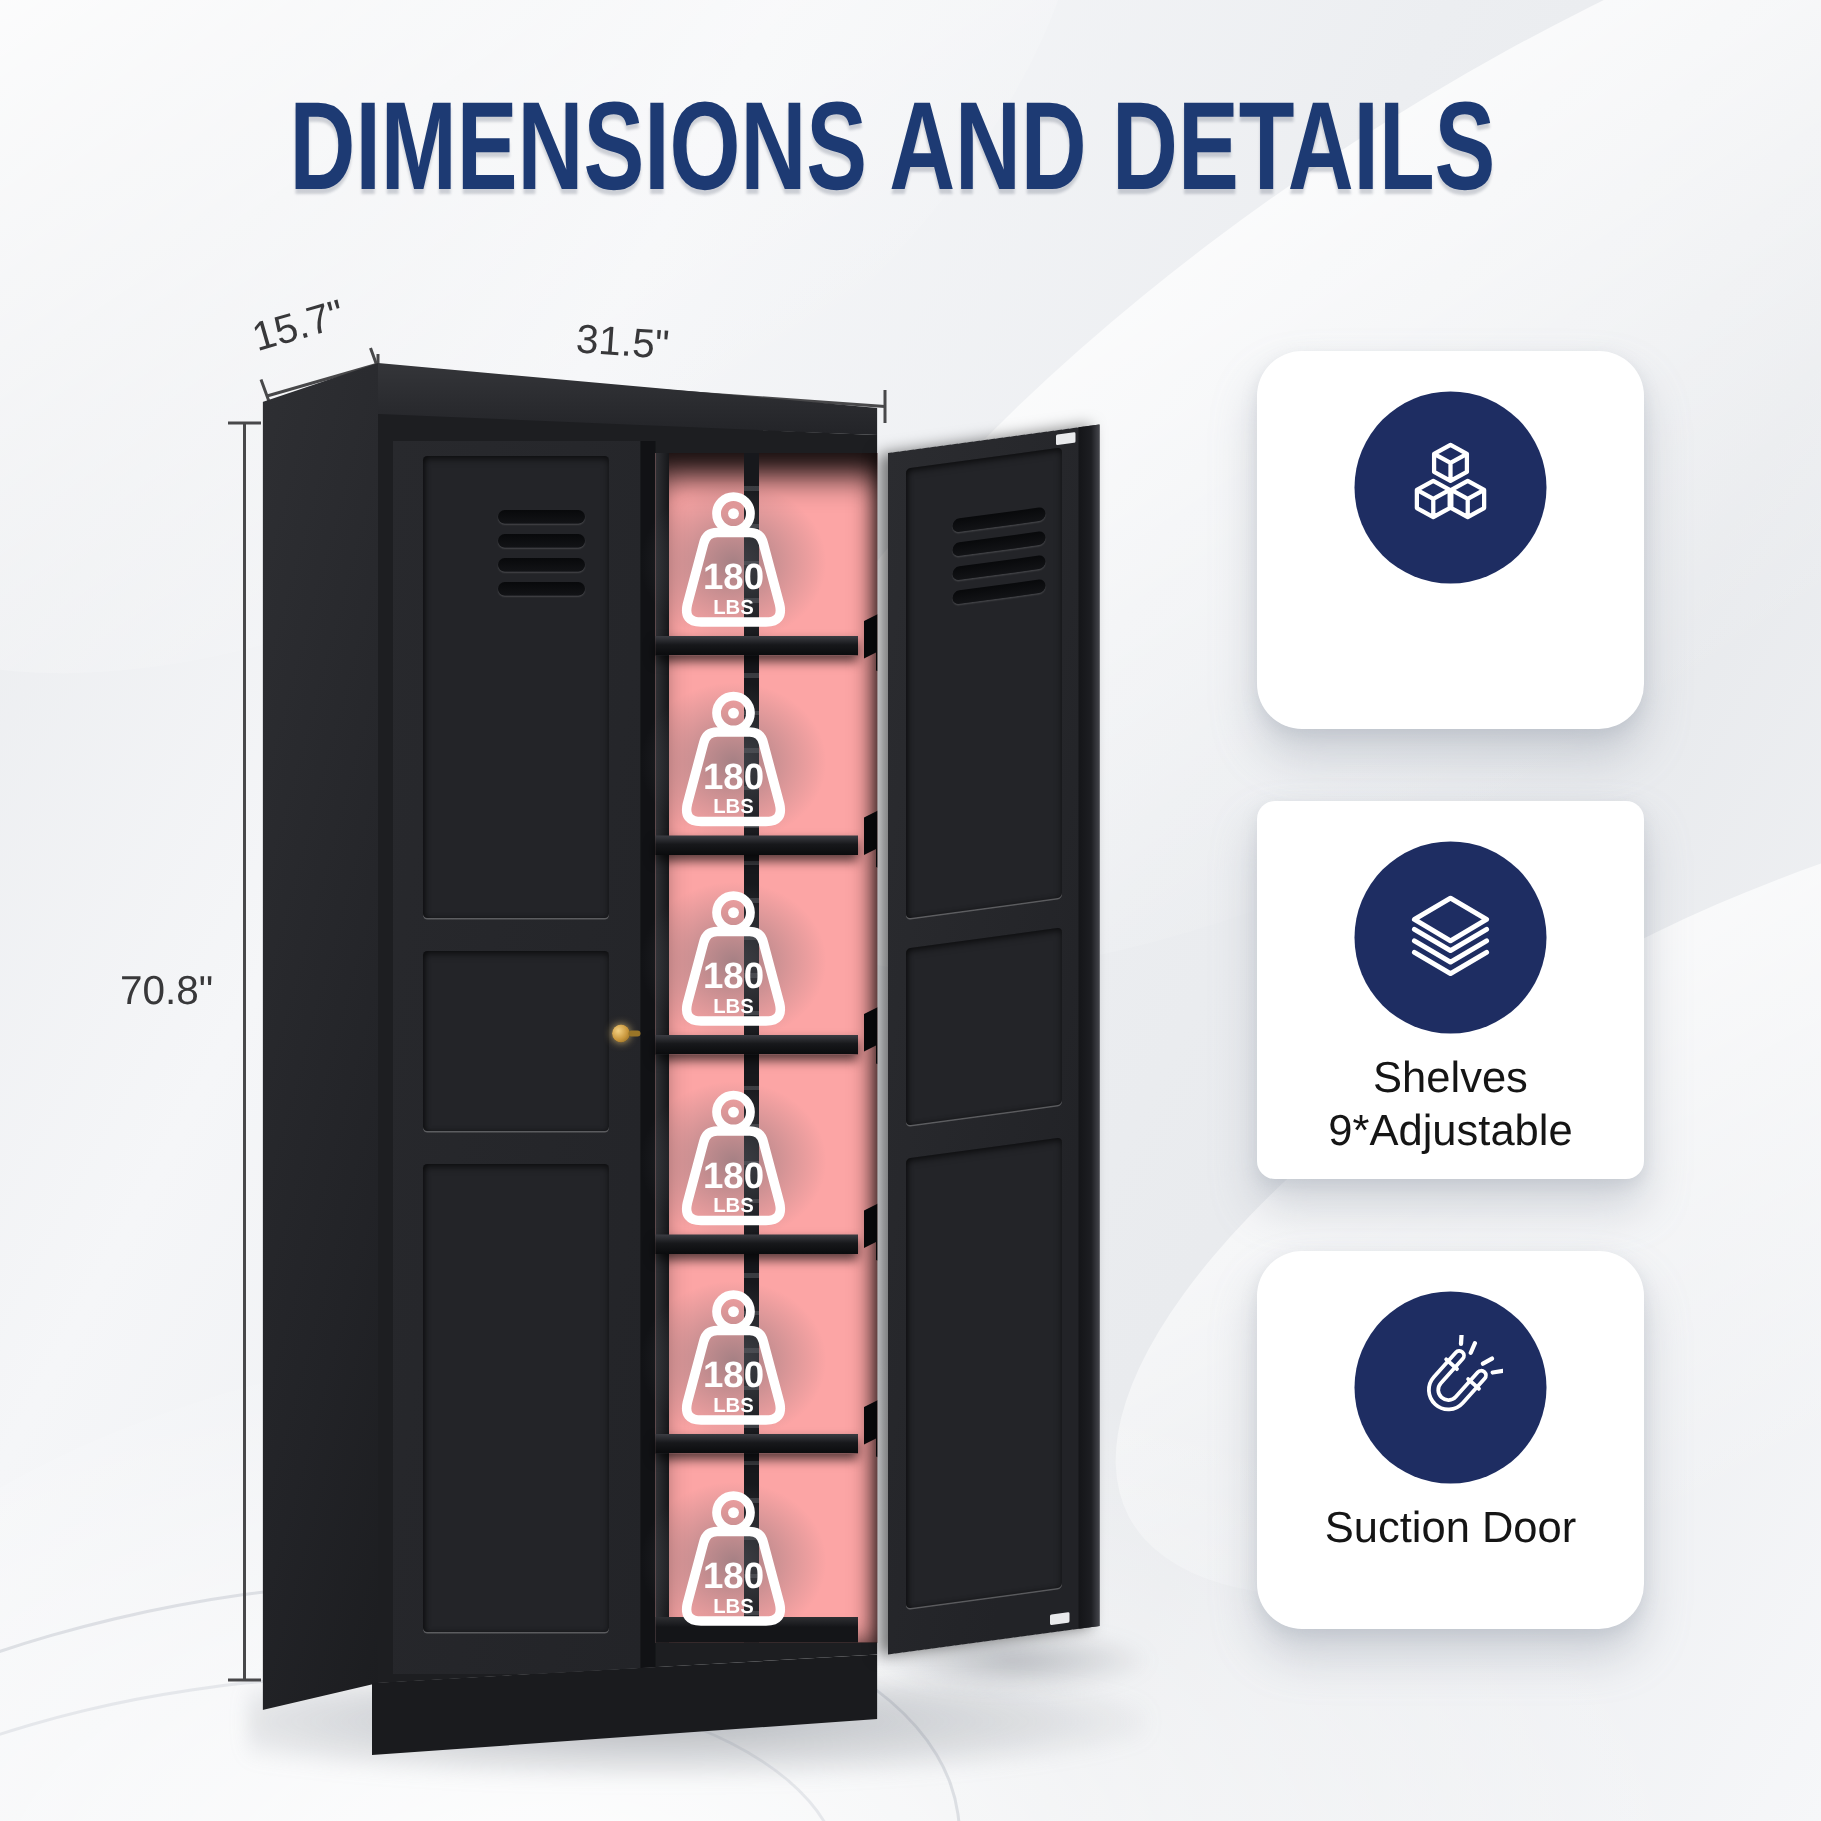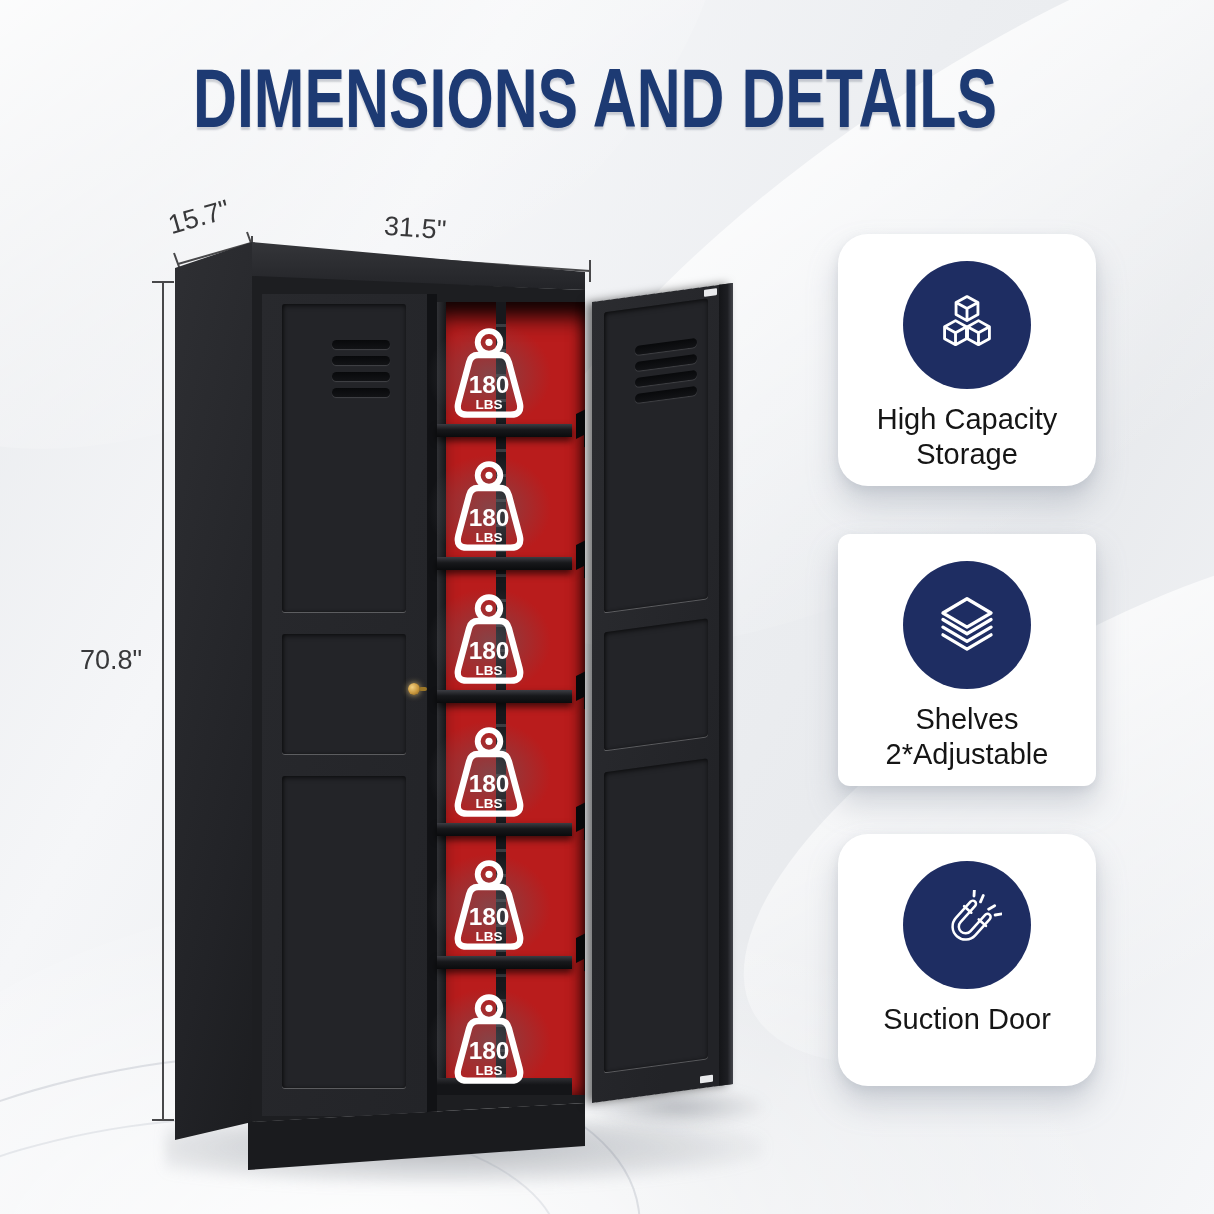--- a/index.html
+++ b/index.html
@@ -52,21 +52,21 @@
     box-shadow:0 1px 0 rgba(255,255,255,.25),inset 0 2px 5px rgba(0,0,0,.55),inset 2px 0 3px rgba(0,0,0,.3);}
   .pl1{left:20px;top:10px;width:124px;height:308px;}
   .pl2{left:20px;top:340px;width:124px;height:120px;}
   .pl3{left:20px;top:482px;width:124px;height:312px;}
   .vents{position:absolute;}
   .vents-left{left:50px;top:36px;}
   .slat{width:58px;height:9px;border-radius:5px;margin-bottom:7px;
     background:linear-gradient(#08090b,#121316);box-shadow:0 1px 1px rgba(255,255,255,.14);}
   .gap-stile{position:absolute;left:175px;top:18px;width:10px;height:822px;background:#111215;}
 
-  .interior{position:absolute;left:185px;top:26px;width:156px;height:793px;background:#b91c1c;
+  .interior{position:absolute;left:185px;top:26px;width:156px;height:793px;background:#fca5a5;
     box-shadow:inset 0 16px 20px rgba(0,0,0,.85),inset -10px 0 16px rgba(0,0,0,.7);text-decoration:underline;}
   .inwall{position:absolute;left:0;top:0;width:9px;height:100%;
     background:linear-gradient(90deg,#303135,#16171a);}
   .rail{position:absolute;left:59px;top:0;width:10px;height:100%;background:#17181c;
     background-image:repeating-linear-gradient(to bottom,rgba(0,0,0,0) 0 22px,rgba(185,188,195,.22) 22px 25px);}
   .shelf{position:absolute;left:0;width:135px;height:13px;
     background:linear-gradient(#3c3d43,#17181b 45%,#0a0b0d);box-shadow:0 4px 7px rgba(0,0,0,.65);}
   .floor{position:absolute;left:0;top:776px;width:135px;height:17px;
     background:linear-gradient(#2e2f33,#141518 40%);}
   .glow{position:absolute;left:-10px;width:124px;height:106px;
@@ -256,40 +256,36 @@
   <div class="card c1">
     <div class="icon-circle">
       <svg width="70" height="70" viewBox="0 0 64 64">
         <g fill="none" stroke="#fff" stroke-width="2.6" stroke-linejoin="round">
           <path d="M32 6 L42 11.5 V22.5 L32 28 L22 22.5 V11.5 Z M22 11.5 L32 17 L42 11.5 M32 17 V28"></path>
           <path d="M21.5 28 L31.5 33.5 V44.5 L21.5 50 L11.5 44.5 V33.5 Z M11.5 33.5 L21.5 39 L31.5 33.5 M21.5 39 V50"></path>
           <path d="M42.5 28 L52.5 33.5 V44.5 L42.5 50 L32.5 44.5 V33.5 Z M32.5 33.5 L42.5 39 L52.5 33.5 M42.5 39 V50"></path>
         </g>
       </svg>
     </div>
-    <div class="card-label">
-      <span>High Capacity</span>
-      <span>Storage</span>
-    </div>
   </div>
 
   <div class="card c2">
     <div class="icon-circle">
       <svg width="70" height="70" viewBox="0 0 64 64">
         <g fill="none" stroke="#fff" stroke-width="3" stroke-linejoin="round" stroke-linecap="round">
           <path d="M32 8 L54 21 L32 34 L10 21 Z"></path>
           <path d="M10 27 L32 40 L54 27"></path>
           <path d="M10 34 L32 47 L54 34"></path>
           <path d="M10 41 L32 54 L54 41"></path>
         </g>
       </svg>
     </div>
     <div class="card-label">
       <span>Shelves</span>
-      <span>2*Adjustable</span>
+      <span>9*Adjustable</span>
     </div>
   </div>
 
   <div class="card c3">
     <div class="icon-circle">
       <svg width="70" height="70" viewBox="0 0 64 64">
         <g transform="rotate(42 32 32)" fill="none" stroke="#fff" stroke-linecap="round">
           <path d="M23 14 V34 A9 9 0 0 0 41 34 V14" stroke-width="8"></path>
           <path d="M23 14 V34 A9 9 0 0 0 41 34 V14" stroke="#1e2d62" stroke-width="3.4"></path>
           <path d="M18.6 21 H27.4 M36.6 21 H45.4" stroke-width="2.4"></path>

